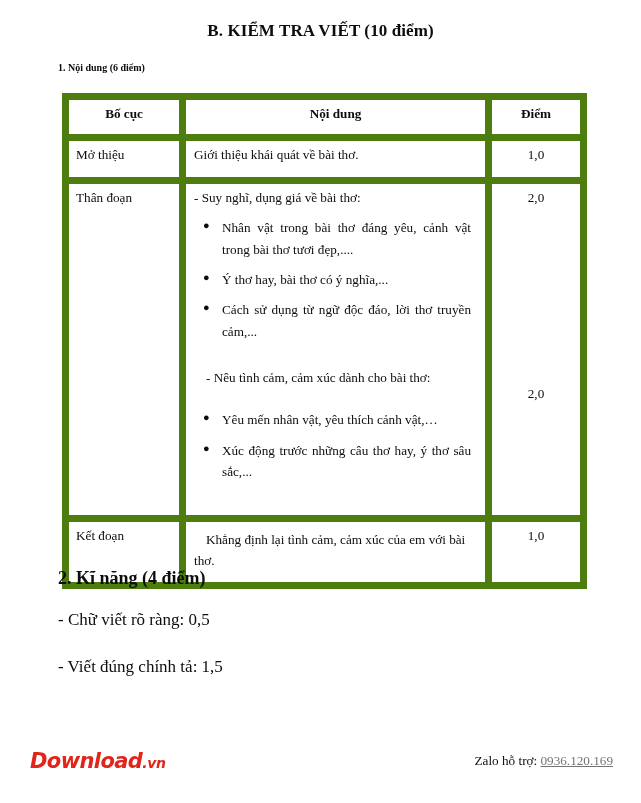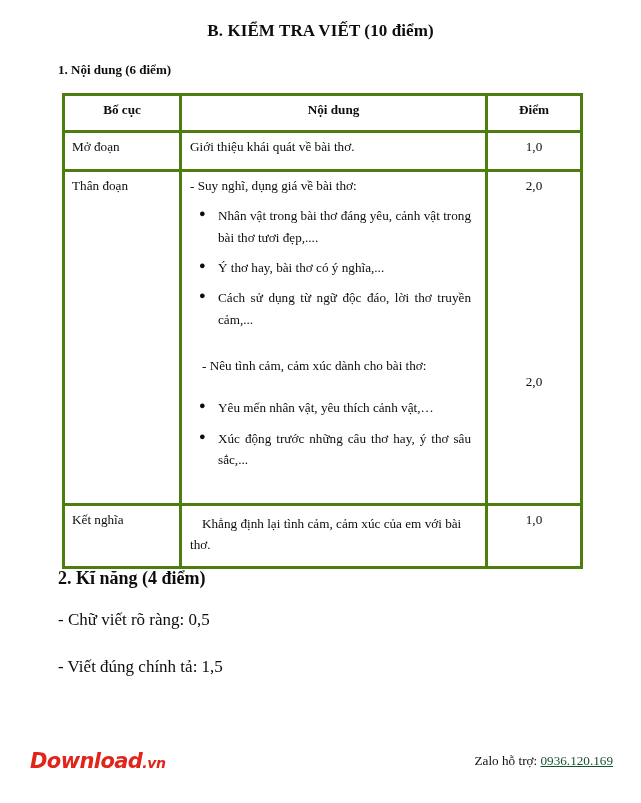--- a/index.html
+++ b/index.html
@@ -32,36 +32,36 @@
     font-size: 17px;
     font-weight: bold;
     letter-spacing: .1px;
   }
 
   
   .section-heading-1 {
     position: absolute;
     top: 62px;
     left: 58px;
-    font-size: 13px;
+    font-size: 10px;
     font-weight: bold;
   }
 
   
   .grading-table {
     position: absolute;
     top: 93px;
     left: 62px;
     width: 518px;
     border-collapse: collapse;
     table-layout: fixed;
   }
   .grading-table td,
   .grading-table th {
-    border: 3px solid #4d7c0f;
+    border: 7px solid #4d7c0f;
     vertical-align: top;
     padding: 0;
     font-size: 13.2px;
     line-height: 1.0;
   }
   .col-bocuc   { width: 117px; }
   .col-noidung { width: 306px; }
   .col-diem    { width: 95px;  }
 
   .grading-table thead th {
@@ -190,21 +190,21 @@
   }
   .footer-zalo {
     position: absolute;
     right: 28px;
     top: 753px;
     font-size: 13.2px;
     white-space: nowrap;
   }
   .footer-zalo a,
   .footer-zalo .phone {
-    color: #14532d;
+    color: #737373;
     text-decoration: underline;
   }
 </style>
 </head>
 <body>
 
 <div class="page">
 
   <div class="doc-title">B. KIỂM TRA VIẾT (10 điểm)</div>
 
@@ -226,21 +226,21 @@
         </th>
         <th>
           <span class="th-inner">Điểm</span>
         </th>
       </tr>
     </thead>
     <tbody>
 
       <tr class="row-mo">
         <td>
-          <span class="cell-pad-left">Mở đoạn</span>
+          <span class="cell-pad-left">Mở thiệu</span>
         </td>
         <td>
           <span class="cell-pad">
             <span class="p-lead">Giới thiệu khái quát về bài thơ.</span>
           </span>
         </td>
         <td>
           <span class="cell-diem">1,0</span>
         </td>
       </tr>
@@ -290,21 +290,21 @@
         <td>
           <span class="diem-stack">
             <span class="v1">2,0</span>
             <span class="v2">2,0</span>
           </span>
         </td>
       </tr>
 
       <tr class="row-ket">
         <td>
-          <span class="cell-pad-left">Kết nghĩa</span>
+          <span class="cell-pad-left">Kết đoạn</span>
         </td>
         <td>
           <span class="cell-pad">
             <span class="p-plain">Khẳng định lại tình cảm, cảm xúc của em với bài thơ.</span>
           </span>
         </td>
         <td>
           <span class="cell-diem">1,0</span>
         </td>
       </tr>

